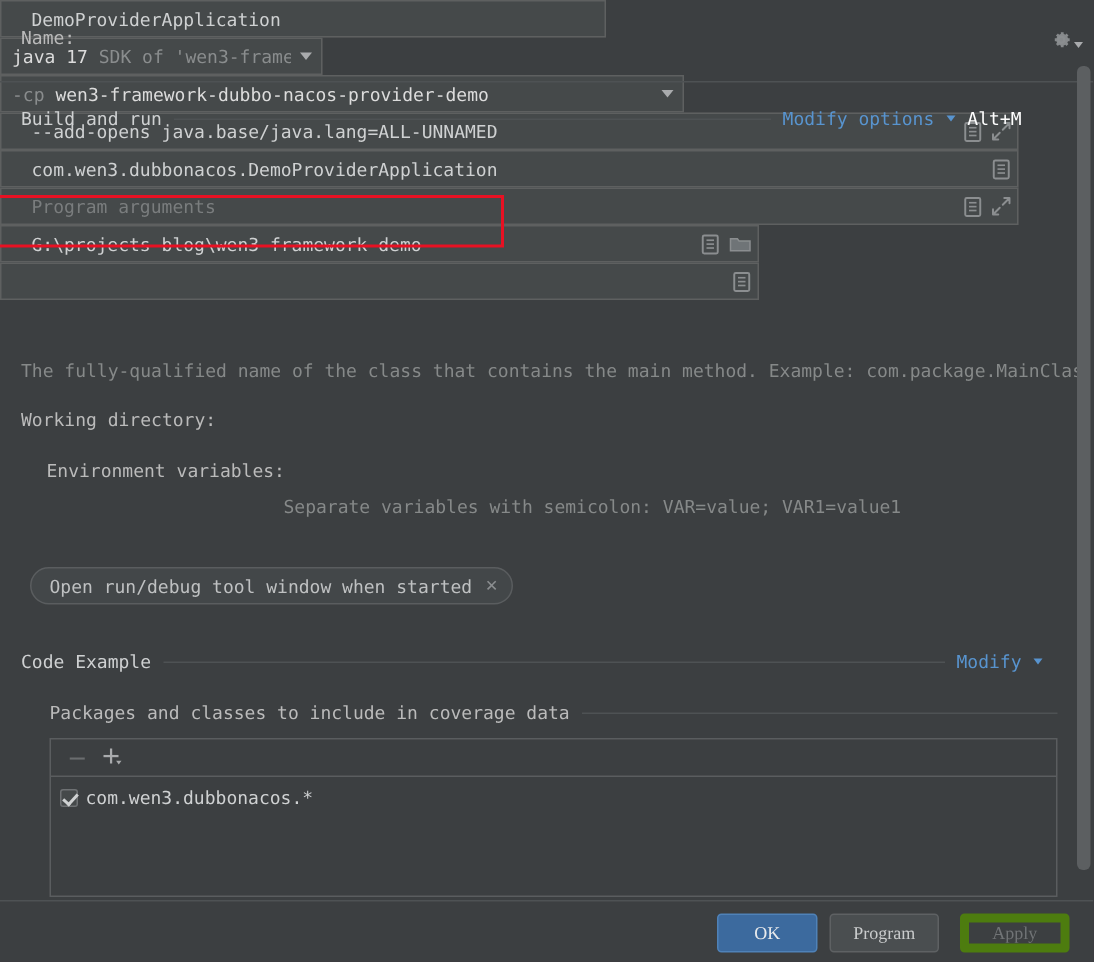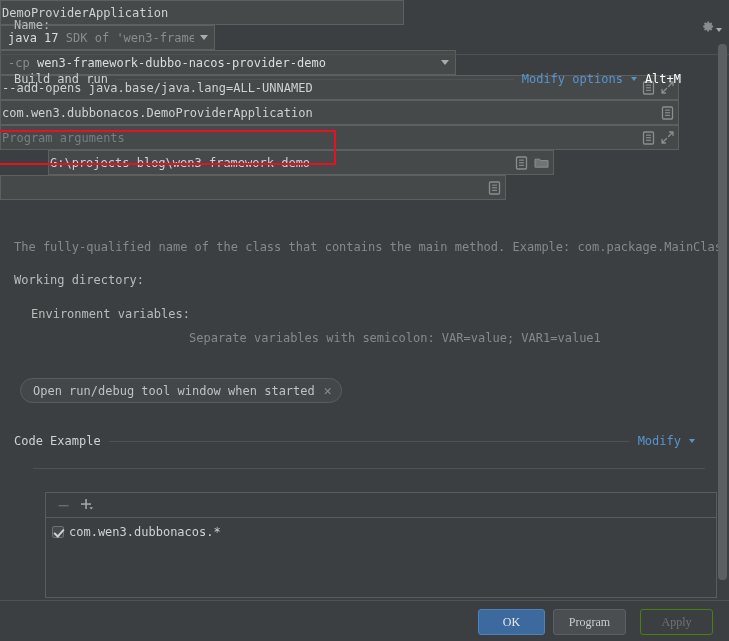--- a/index.html
+++ b/index.html
@@ -59,21 +59,21 @@
   }
 
   
   .field {
     box-sizing: border-box;
     background: #45494a;
     border: 1px solid #5e6060;
     height: 25px;
     display: flex;
     align-items: center;
-    padding: 0 4px 0 1px;
+    padding: 0 4px 0 20px;
     color: #cfd1d2;
     white-space: nowrap;
     overflow: hidden;
   }
   .field.empty .field-text { color: #7a7d7e; }
   .field-text {
     flex: 1 1 auto;
     overflow: hidden;
     text-overflow: clip;
     white-space: nowrap;
@@ -249,21 +249,21 @@
     border: 1px solid #4f82b8;
     color: #e8eaec;
   }
   .btn-normal {
     background: #4a4e50;
     border: 1px solid #5e6163;
     color: #cacccd;
   }
   .btn-disabled {
     background: #42464800;
-    border: 1px solid #4d7c0f;
+    border: 6px solid #4d7c0f;
     color: #717476;
     cursor: default;
   }
   .top-divider {
     position: absolute;
     left: 0; right: 0;
     top: 54px;
     height: 1px;
     background: #4e5254;
   }
@@ -374,21 +374,21 @@
       </div>
     </div>
 
     <div class="row" style="left:14px; top:240px; width:715px; overflow:hidden;">
       <span class="hint">The fully-qualified name of the class that contains the main method. Example: com.package.MainClas</span>
     </div>
 
     <div class="row" style="left:14px; top:273px;">
       <span class="label">Working directory:</span>
     </div>
-    <div class="field" style="left:189px; top:269px; width:506px;margin-left:48px;">
+    <div class="field" style="left:189px; top:269px; width:506px;">
       <div class="field-text">G:\projects-blog\wen3-framework-demo</div>
       <div class="field-icons">
         <span class="icon">
           <svg class="ico-svg" width="13" height="14" viewBox="0 0 13 14">
             <rect x="1.5" y="1" width="10" height="12" rx="1" fill="none" stroke="#8b8e90" stroke-width="1.3"></rect>
             <rect x="4" y="3.6" width="5" height="1.1" fill="#8b8e90"></rect>
             <rect x="4" y="6.2" width="5" height="1.1" fill="#8b8e90"></rect>
             <rect x="4" y="8.8" width="5" height="1.1" fill="#8b8e90"></rect>
           </svg>
         </span>
@@ -426,24 +426,25 @@
     </div>
 
     <div class="section" style="left:14px; top:434px; width:681px;">
       <span class="section-title">Code Example</span>
       <span class="section-rule"></span>
       <span class="link">Modify</span>
       <span class="link-caret"></span>
     </div>
 
     <div class="section" style="left:33px; top:468px; width:672px;">
+      <span class="section-title" style="color:#bbbbbb;">Packages and classes to include in coverage data</span>
       <span class="section-rule"></span>
     </div>
 
-    <div class="cov-panel" style="left:33px; top:492px; width:672px; height:106px;margin-left:12px;">
+    <div class="cov-panel" style="left:33px; top:492px; width:672px; height:106px;">
       <div class="cov-toolbar">
         <span class="icon">
           <svg class="ico-svg" width="13" height="13" viewBox="0 0 13 13">
             <rect x="1.5" y="6" width="10" height="1.4" fill="#6a6d6f"></rect>
           </svg>
         </span>
         <span class="icon" style="position:relative;">
           <svg class="ico-svg" width="15" height="14" viewBox="0 0 15 14">
             <rect x="1" y="5.3" width="10" height="1.5" fill="#a9abad"></rect>
             <rect x="5.3" y="1" width="1.5" height="10" fill="#a9abad"></rect>

